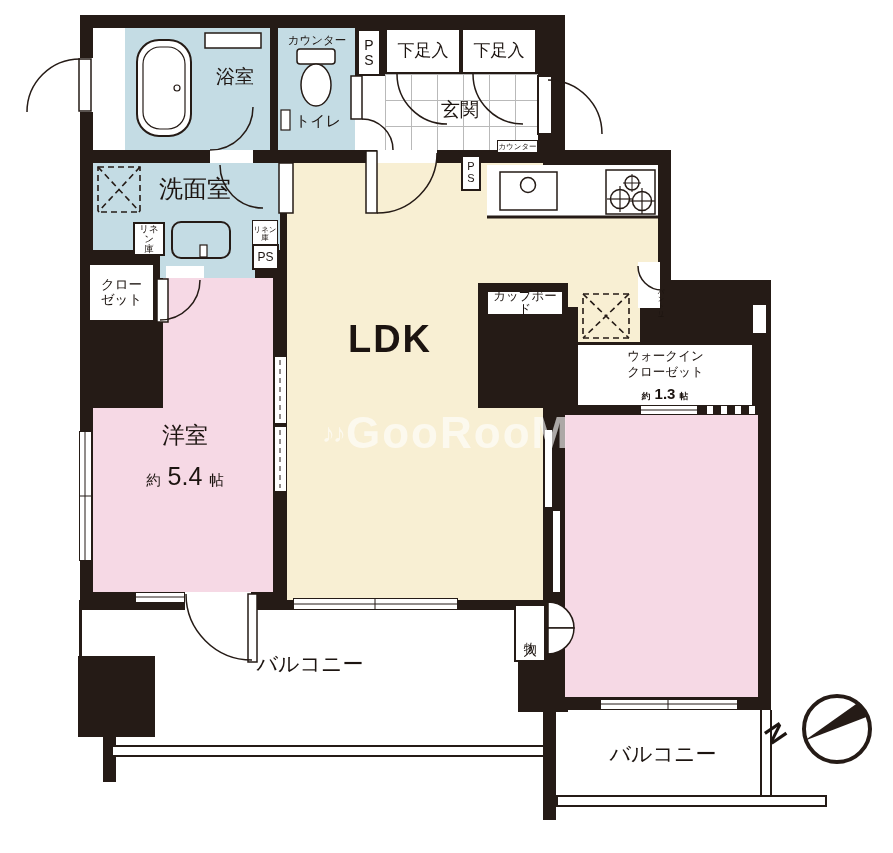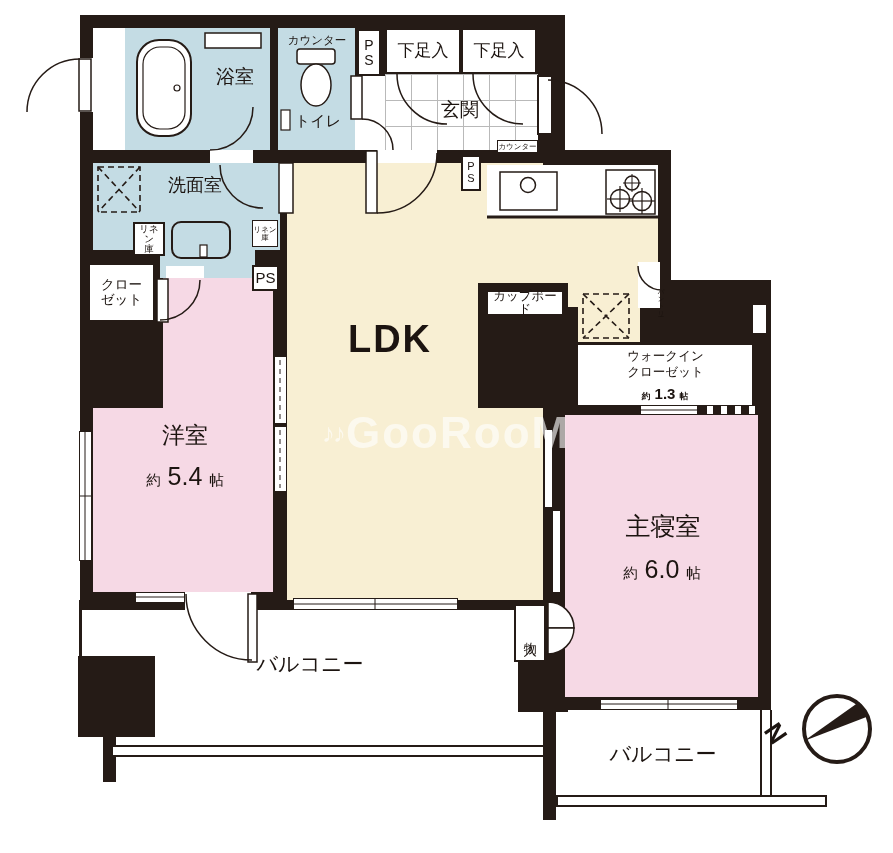--- a/index.html
+++ b/index.html
@@ -80,21 +80,21 @@
     <span>カウンター</span>
   </div>
   <div class="box" style="left:133px;top:222px;width:32px;height:34px;font-size:9.5px;">
     <span>リネン</span>
     <span>庫</span>
   </div>
   <div class="box thin" style="left:252px;top:220px;width:26px;height:27px;font-size:7.5px;">
     <span>リネン</span>
     <span>庫</span>
   </div>
-  <div class="box" style="left:252px;top:265px;width:27px;height:26px;font-size:15px;">
+  <div class="box" style="left:252px;top:244px;width:27px;height:26px;font-size:12px;">
     <span>PS</span>
   </div>
   <div class="box" style="left:88px;top:263px;width:67px;height:59px;font-size:13.5px;">
     <span>クロー</span>
     <span>ゼット</span>
   </div>
   <div class="box" style="left:461px;top:155px;width:20px;height:36px;font-size:11px;">
     <span>P</span>
     <span>S</span>
   </div>
@@ -218,34 +218,28 @@
     <g>
       <circle cx="837" cy="729" r="33" fill="#fff" stroke="#251b16" stroke-width="4"></circle>
       <polygon points="804,741 869,716 859,702" fill="#251b16"></polygon>
     </g>
   </svg>
 
   <div class="lbl" style="left:190px;top:64px;width:90px;font-size:19px;">浴室</div>
   <div class="lbl" style="left:280px;top:33px;width:74px;font-size:11.5px;">カウンター</div>
   <div class="lbl" style="left:288px;top:112px;width:60px;font-size:15px;">トイレ</div>
   <div class="lbl" style="left:420px;top:97px;width:80px;font-size:19px;">玄関</div>
-  <div class="lbl" style="left:135px;top:173px;width:120px;font-size:18px;">洗面室</div>
+  <div class="lbl" style="left:135px;top:173px;width:120px;font-size:24px;">洗面室</div>
   <div class="lbl" style="left:310px;top:318px;width:160px;font-size:38px;letter-spacing:2px;font-weight:bold;">LDK</div>
   <div class="lbl" style="left:125px;top:420px;width:120px;font-size:23px;text-align:center;">洋室</div>
   <div class="lbl meas" style="left:115px;top:462px;width:140px;font-size:25px;">
     <span class="u">約</span>
     <span>5.4</span>
     <span class="u">帖</span>
   </div>
-  <div class="lbl" style="left:598px;top:510px;width:130px;font-size:25px;">主寝室</div>
-  <div class="lbl meas" style="left:592px;top:555px;width:140px;font-size:25px;">
-    <span class="u">約</span>
-    <span>6.0</span>
-    <span class="u">帖</span>
-  </div>
   <div class="lbl" style="left:588px;top:348px;width:155px;font-size:12.5px;line-height:1.3;">
     <div>ウォークイン</div>
     <div>クローゼット</div>
   </div>
   <div class="lbl meas" style="left:595px;top:385px;width:140px;font-size:15px;font-weight:bold;">
     <span class="u">約</span>
     <span>1.3</span>
     <span class="u">帖</span>
   </div>
   <div class="lbl vert" style="left:656px;top:284px;font-size:6.5px;letter-spacing:0;">パントリー</div>

